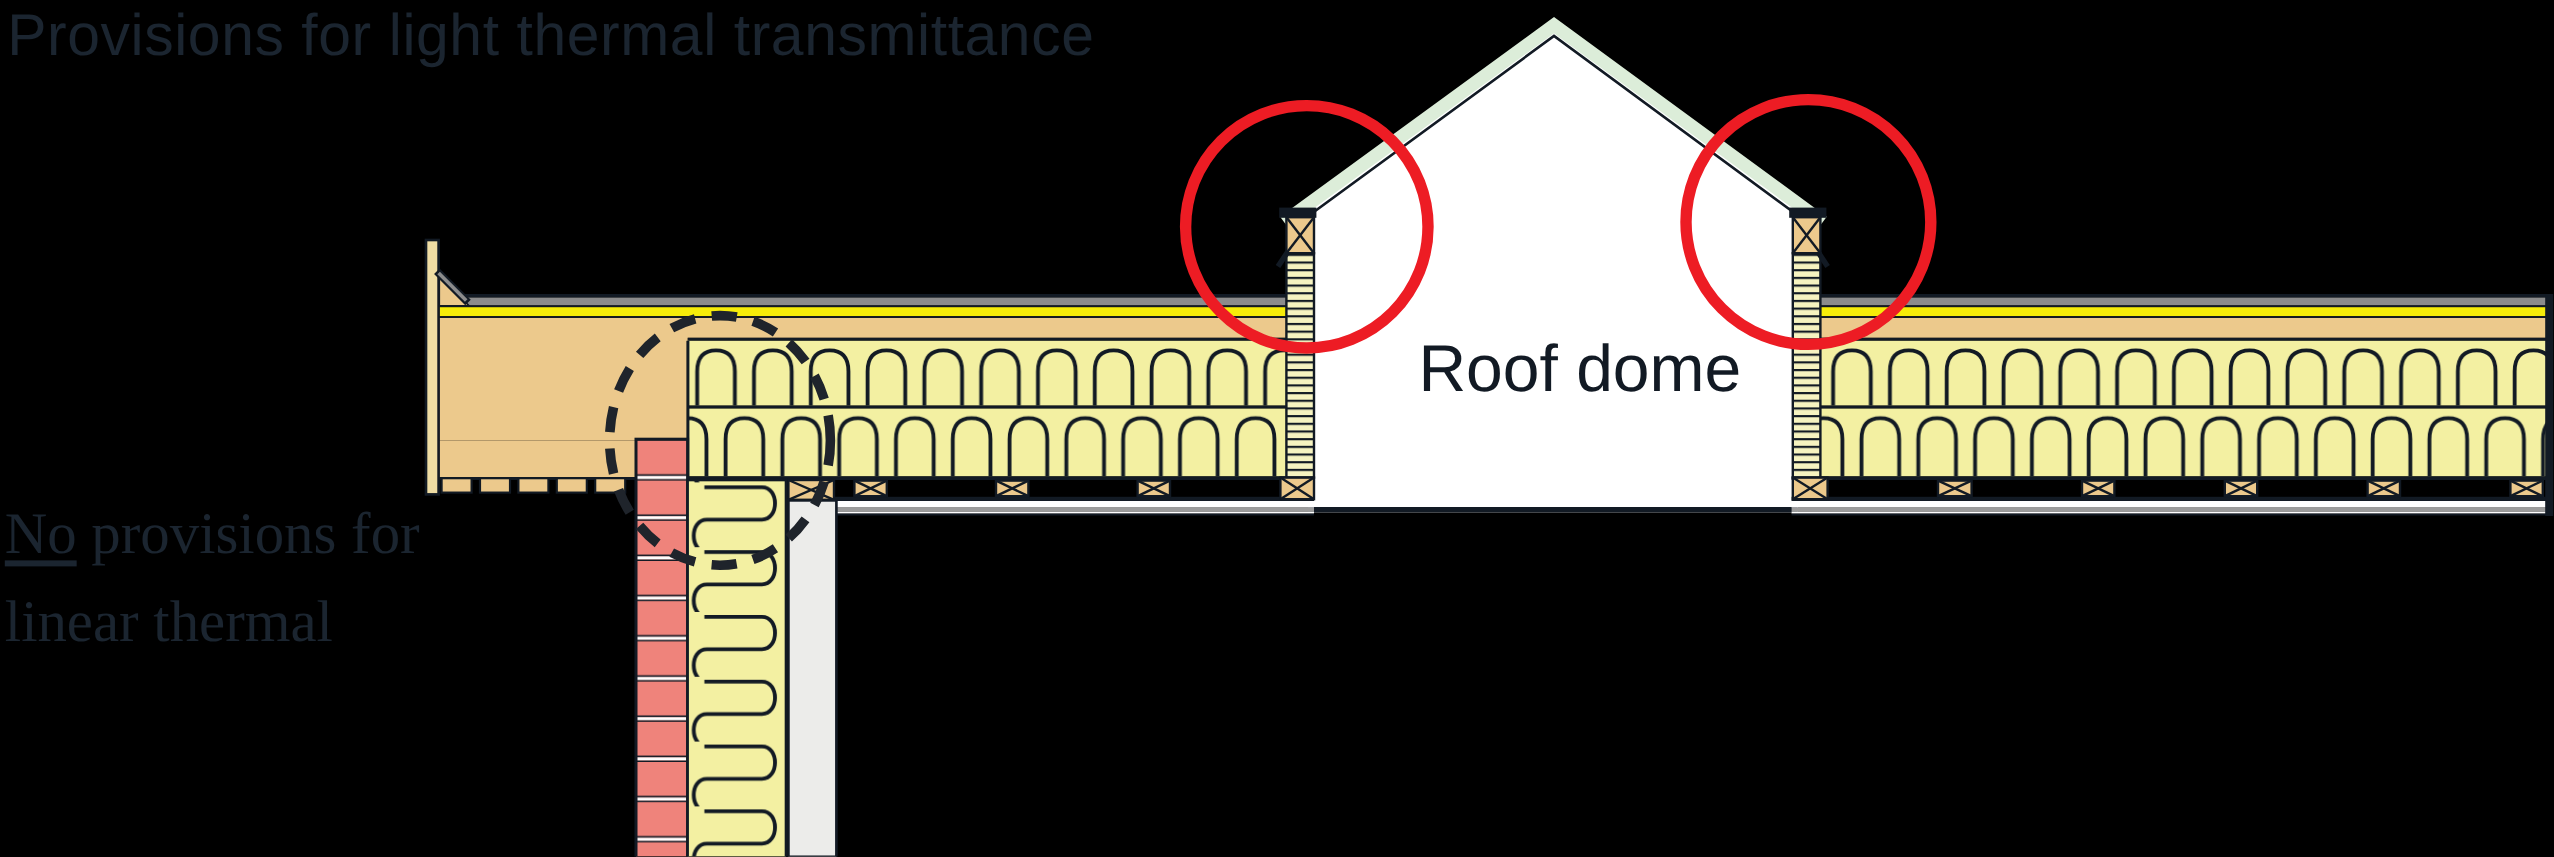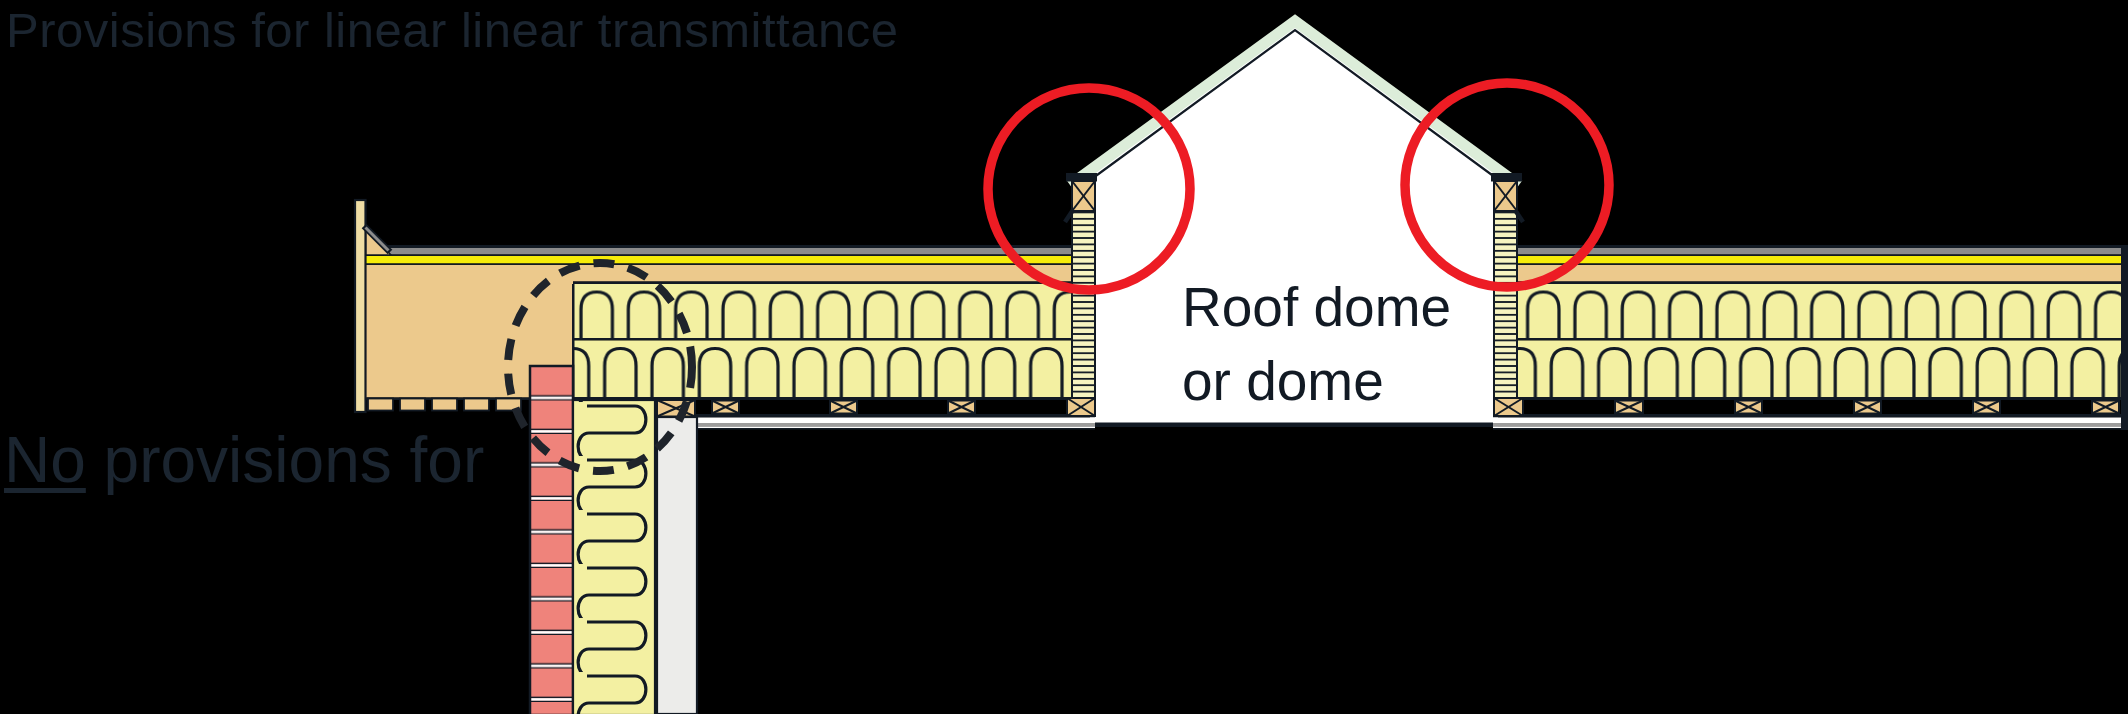--- a/index.html
+++ b/index.html
@@ -6,21 +6,21 @@
     --bg:#000000; --ink:#121a24; --labelNavy:#1b2530; --tan:#ecc98c; --fasciaTan:#efdda4;
     --yellow:#f6ec09; --gray:#8c8c8c; --quilt:#f3f0a2; --kerbfill:#f6f3c0; --mint:#dcedd9;
     --pink:#ef837b; --innerLeaf:#ececea; --boardGray:#9c9c9c; --white:#ffffff; --red:#ed1c24;
   }
   html,body{margin:0;padding:0;background:var(--bg);}
   .stage{position:relative;width:2128px;height:714px;background:var(--bg);overflow:hidden;
          font-family:"Liberation Sans",sans-serif;}
   .stage svg{position:absolute;left:0;top:0;}
   .label{position:absolute;color:var(--labelNavy);white-space:pre;}
   #heading{left:6px;top:6px;font-size:49px;line-height:49px;letter-spacing:.5px;}
-  #noprov{left:4px;top:424px;font-size:64px;line-height:73px;}
+  #noprov{left:4px;top:408px;font-size:49px;line-height:73px;font-family:Liberation Serif, serif;}
   #noprov .emph{text-decoration:underline;text-decoration-thickness:5px;text-underline-offset:6px;}
   #rooflabel{left:1182px;top:270px;font-size:55px;line-height:74px;color:var(--ink);}
   
   .inkf{fill:var(--ink);} .tanf{fill:var(--tan);} .grayf{fill:var(--gray);}
   .yellowf{fill:var(--yellow);} .quiltf{fill:var(--quilt);} .whitef{fill:var(--white);}
   .qp{fill:none;stroke:var(--ink);stroke-width:3.2;}
   .xb{fill:var(--tan);stroke:var(--ink);stroke-width:2;}
   .xl{stroke:var(--ink);stroke-width:2;}
   .soff{fill:var(--tan);stroke:var(--ink);stroke-width:1.8;}
   .boardw{fill:#ffffff;} .boardg{fill:var(--boardGray);}
@@ -211,18 +211,18 @@
           <line x1="2092" y1="400.5" x2="2119" y2="413.5" class="xl"></line>
           <line x1="2119" y1="400.5" x2="2092" y2="413.5" class="xl"></line>
         </g>
       </g>
 
     <circle cx="1089" cy="189" r="101" fill="none" stroke="var(--red)" stroke-width="9.5"></circle>
     <circle cx="1507" cy="185" r="102" fill="none" stroke="var(--red)" stroke-width="9.5"></circle>
     <ellipse cx="600" cy="367" rx="92" ry="104" fill="none" stroke="#1f242b" stroke-width="8" stroke-dasharray="21 14"></ellipse>
   </svg>
 
-  <div class="label" id="heading">Provisions for linear linear transmittance</div>
-
-  <div class="label" id="noprov"><span class="emph">No</span><span> provisions for</span><br><br></div>
-
-  <div class="label" id="rooflabel"><span>Roof dome</span><br><span>or dome</span></div>
+  <div class="label" id="heading">Provisions for light thermal transmittance</div>
+
+  <div class="label" id="noprov"><span class="emph">No</span><span> provisions for</span><br><span>linear thermal</span><br></div>
+
+  <div class="label" id="rooflabel"><span>Roof dome</span><br></div>
 </div>
 
 </body></html>

